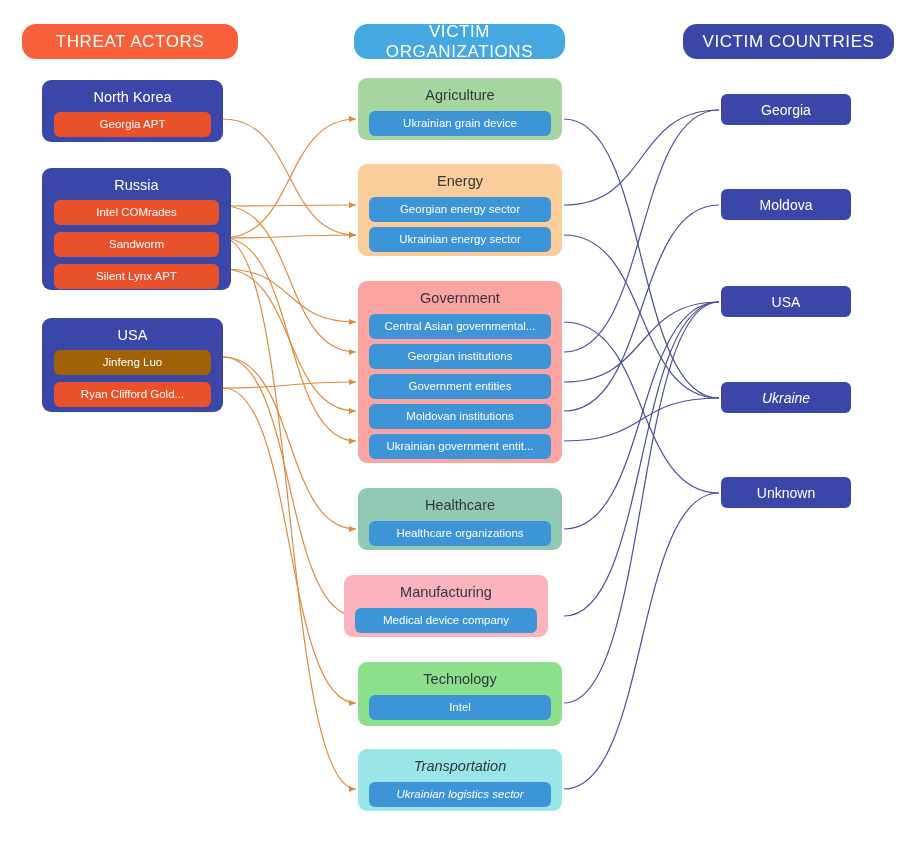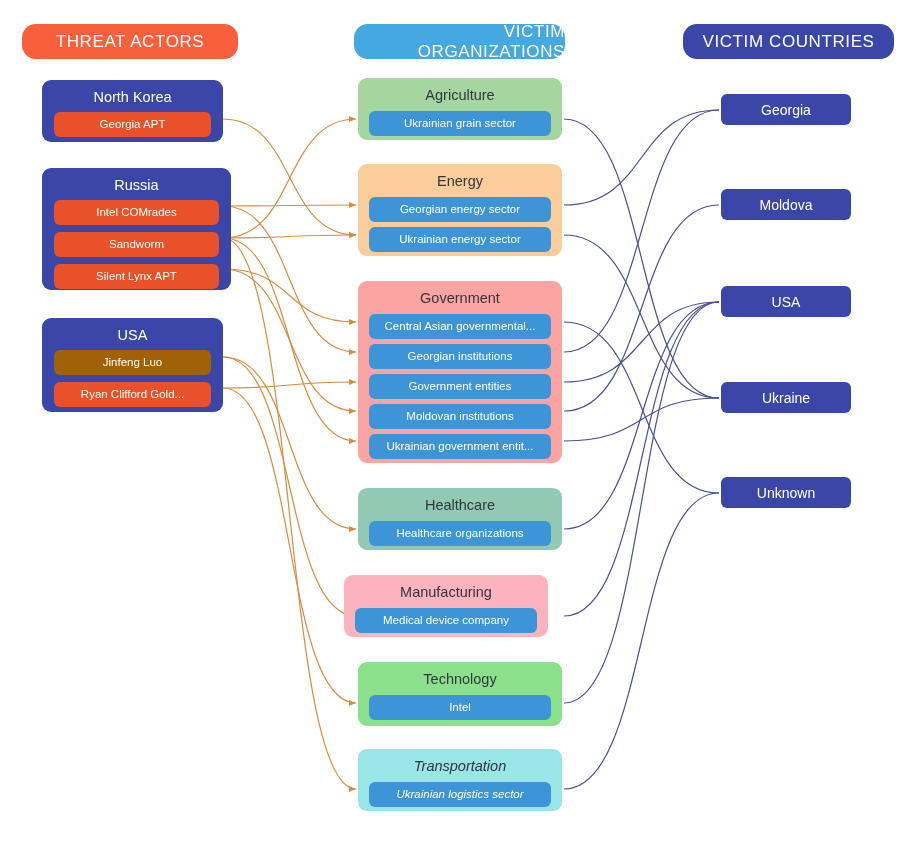--- a/index.html
+++ b/index.html
@@ -162,25 +162,25 @@
         <div class="actor-chip" style="background: rgb(232, 81, 42);">Sandworm</div>
         <div class="actor-chip" style="background: rgb(232, 81, 42);">Silent Lynx APT</div>
       </div>
       <div class="actor-group" style="left: 42px; top: 318px; width: 181px; height: 94px; background: rgb(59, 71, 168);">
         <div class="actor-group-title">USA</div>
         <div class="actor-chip" style="background: #a16207;">Jinfeng Luo</div>
         <div class="actor-chip" style="background: rgb(232, 81, 42);">Ryan Clifford Gold...</div>
       </div>
     </div>
 
-  <div class="col-header" id="hdr-orgs" style="left: 354px; top: 24px; width: 211px; height: 35px; background: rgb(69, 168, 224); text-align: right;">VICTIM ORGANIZATIONS</div>
+  <div class="col-header" id="hdr-orgs" style="left: 354px; top: 24px; width: 211px; height: 35px; background: rgb(69, 168, 224);">VICTIM ORGANIZATIONS</div>
   <div id="sector-groups">
       <div class="sector-group" style="left: 358px; top: 78px; width: 204px; height: 62px; background: rgb(165, 214, 160);">
         <div class="sector-title">Agriculture</div>
-        <div class="sector-chip">Ukrainian grain sector</div>
+        <div class="sector-chip">Ukrainian grain device</div>
       </div>
       <div class="sector-group" style="left: 358px; top: 164px; width: 204px; height: 92px; background: rgb(251, 205, 155);">
         <div class="sector-title">Energy</div>
         <div class="sector-chip">Georgian energy sector</div>
         <div class="sector-chip">Ukrainian energy sector</div>
       </div>
       <div class="sector-group" style="left: 358px; top: 281px; width: 204px; height: 182px; background: rgb(251, 164, 162);">
         <div class="sector-title">Government</div>
         <div class="sector-chip">Central Asian governmental...</div>
         <div class="sector-chip">Georgian institutions</div>
@@ -204,17 +204,17 @@
         <div class="sector-title">Transportation</div>
         <div class="sector-chip">Ukrainian logistics sector</div>
       </div>
     </div>
 
   <div class="col-header" id="hdr-countries" style="left: 683px; top: 24px; width: 211px; height: 35px; background: rgb(59, 71, 168);">VICTIM COUNTRIES</div>
   <div id="country-boxes">
       <div class="country-box" style="left: 721px; top: 94px; width: 130px; height: 31px;">Georgia</div>
       <div class="country-box" style="left: 721px; top: 189px; width: 130px; height: 31px;">Moldova</div>
       <div class="country-box" style="left: 721px; top: 286px; width: 130px; height: 31px;">USA</div>
-      <div class="country-box" style="left: 721px; top: 382px; width: 130px; height: 31px;">Ukraine</div>
+      <div class="country-box" style="left: 721px; top: 382px; width: 130px; height: 31px; font-style: italic;">Ukraine</div>
       <div class="country-box" style="left: 721px; top: 477px; width: 130px; height: 31px;">Unknown</div>
     </div>
 
 </div>
 
 </body></html>

